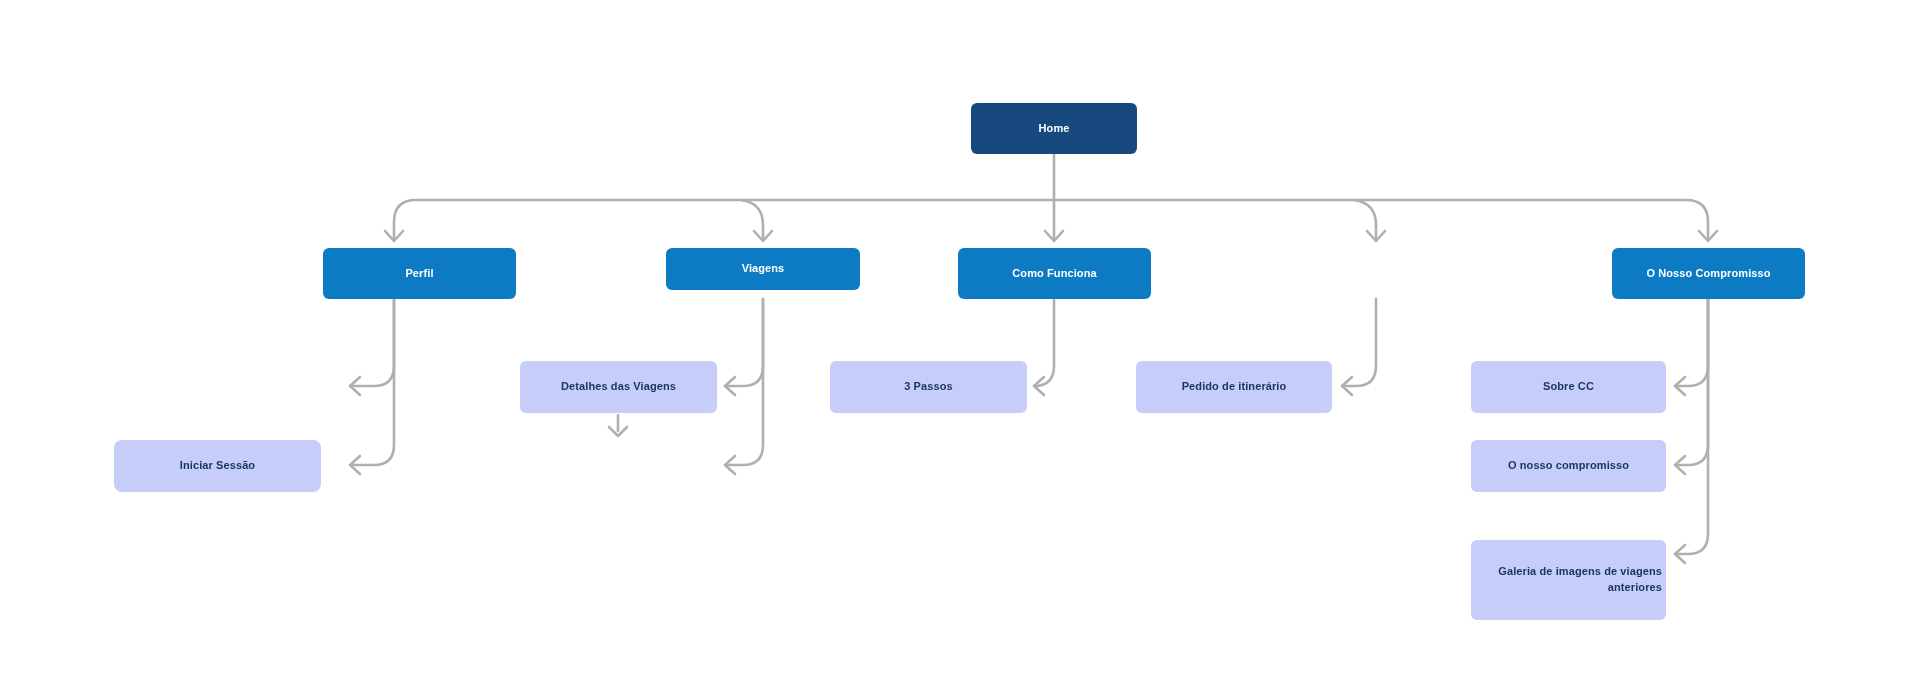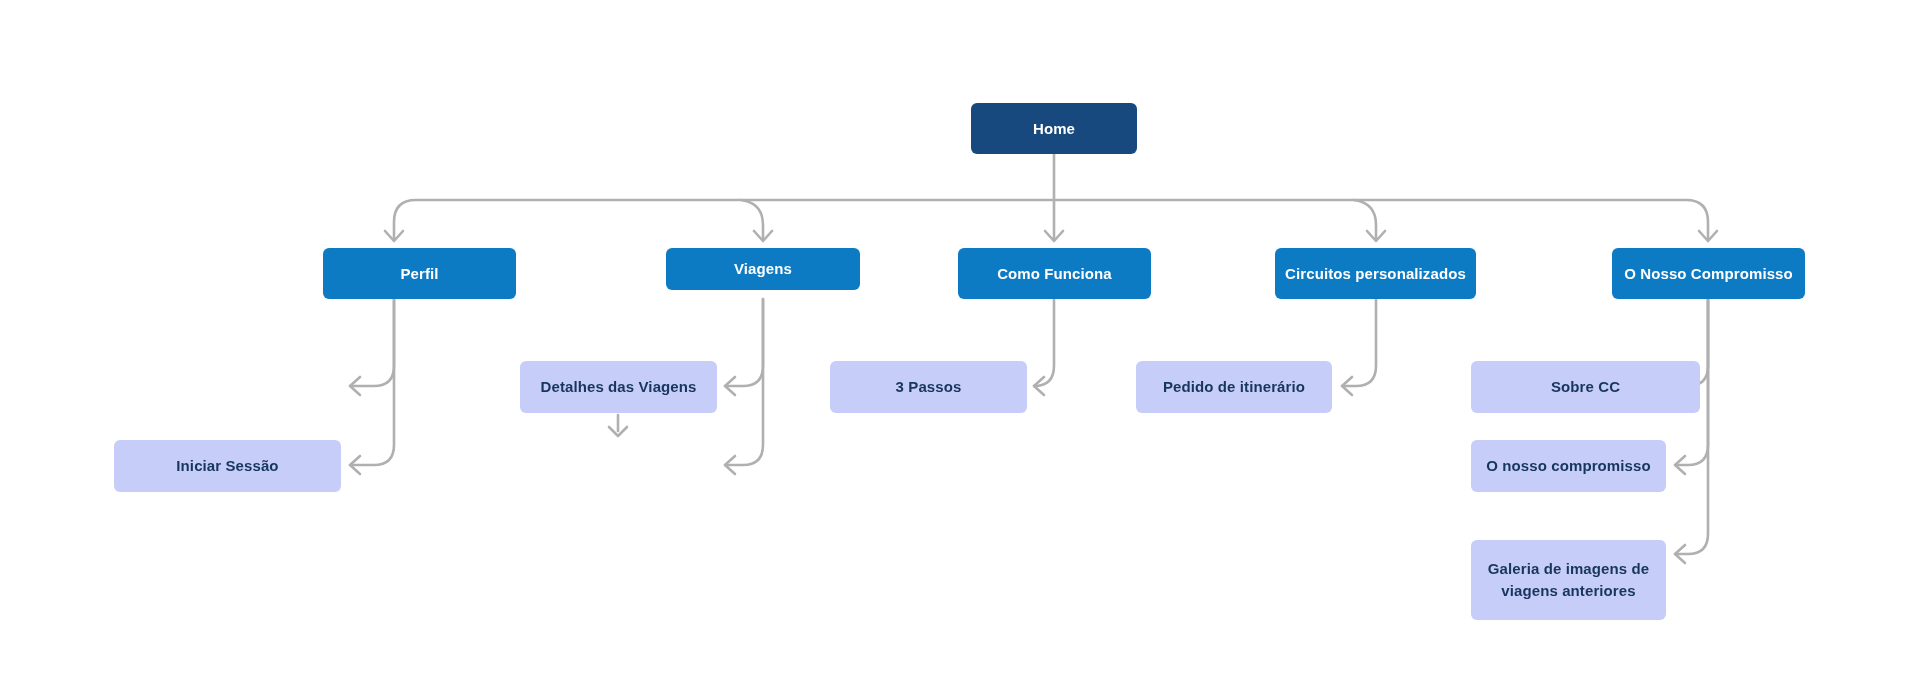--- a/index.html
+++ b/index.html
@@ -18,23 +18,23 @@
     stroke: var(--connector, #b0b0b0);
     stroke-width: 2.6;
     stroke-linecap: round;
     stroke-linejoin: round;
   }
   .node {
     position: absolute;
     display: flex;
     align-items: center;
     justify-content: center;
-    text-align: center;
+    text-align: right;
     border-radius: 6px;
-    font-size: 15px;
+    font-size: 11px;
     font-weight: 600;
     line-height: 1.45;
     padding: 0 4px;
     box-sizing: border-box;
     cursor: default;
     letter-spacing: 0.1px;
   }
   .node--root {
     background: var(--root-bg, #17497f);
     color: var(--root-text, #ffffff);
@@ -103,28 +103,27 @@
       <path d="M 1708 299 L 1708 534 Q 1708 554 1688 554 L 1675 554"></path>
       <path d="M 1685 545 L 1675 554 L 1685 563"></path>
     </g>
   </svg>
 
   <div class="node node--root" style="left:971px; top:103px; width:166px; height:51px;">Home</div>
 
   <div class="node node--section" style="left:298px; top:248px; width:193px; height:51px;margin-left:25px;">Perfil</div>
   <div class="node node--section" style="left:666px; top:248px; width:194px; height:42px;">Viagens</div>
   <div class="node node--section" style="left:958px; top:248px; width:193px; height:51px;">Como Funciona</div>
-  <div class="node node--section" style="left:1275px; top:248px; width:201px; height:51px;">Circuitos personalizados</div>
   <div class="node node--section" style="left:1612px; top:248px; width:193px; height:51px;">O Nosso Compromisso</div>
 
-  <div class="node node--leaf" style="left:114px; top:440px; width:227px; height:52px;">Iniciar Sessão</div>
+  <div class="node node--leaf" style="left:114px; top:440px; width:207px; height:52px;border-radius:8px;">Iniciar Sessão</div>
 
   <div class="node node--leaf" style="left:520px; top:361px; width:197px; height:52px;">Detalhes das Viagens</div>
 
   <div class="node node--leaf" style="left:830px; top:361px; width:197px; height:52px;">3 Passos</div>
 
   <div class="node node--leaf" style="left:1136px; top:361px; width:196px; height:52px;">Pedido de itinerário</div>
 
-  <div class="node node--leaf" style="left:1471px; top:361px; width:229px; height:52px;">Sobre CC</div>
+  <div class="node node--leaf" style="left:1471px; top:361px; width:195px; height:52px;">Sobre CC</div>
   <div class="node node--leaf" style="left:1471px; top:440px; width:195px; height:52px;">O nosso compromisso</div>
   <div class="node node--leaf" style="left:1471px; top:540px; width:195px; height:80px;">Galeria de imagens de viagens anteriores</div>
 
 </div>
 
 </body></html>

